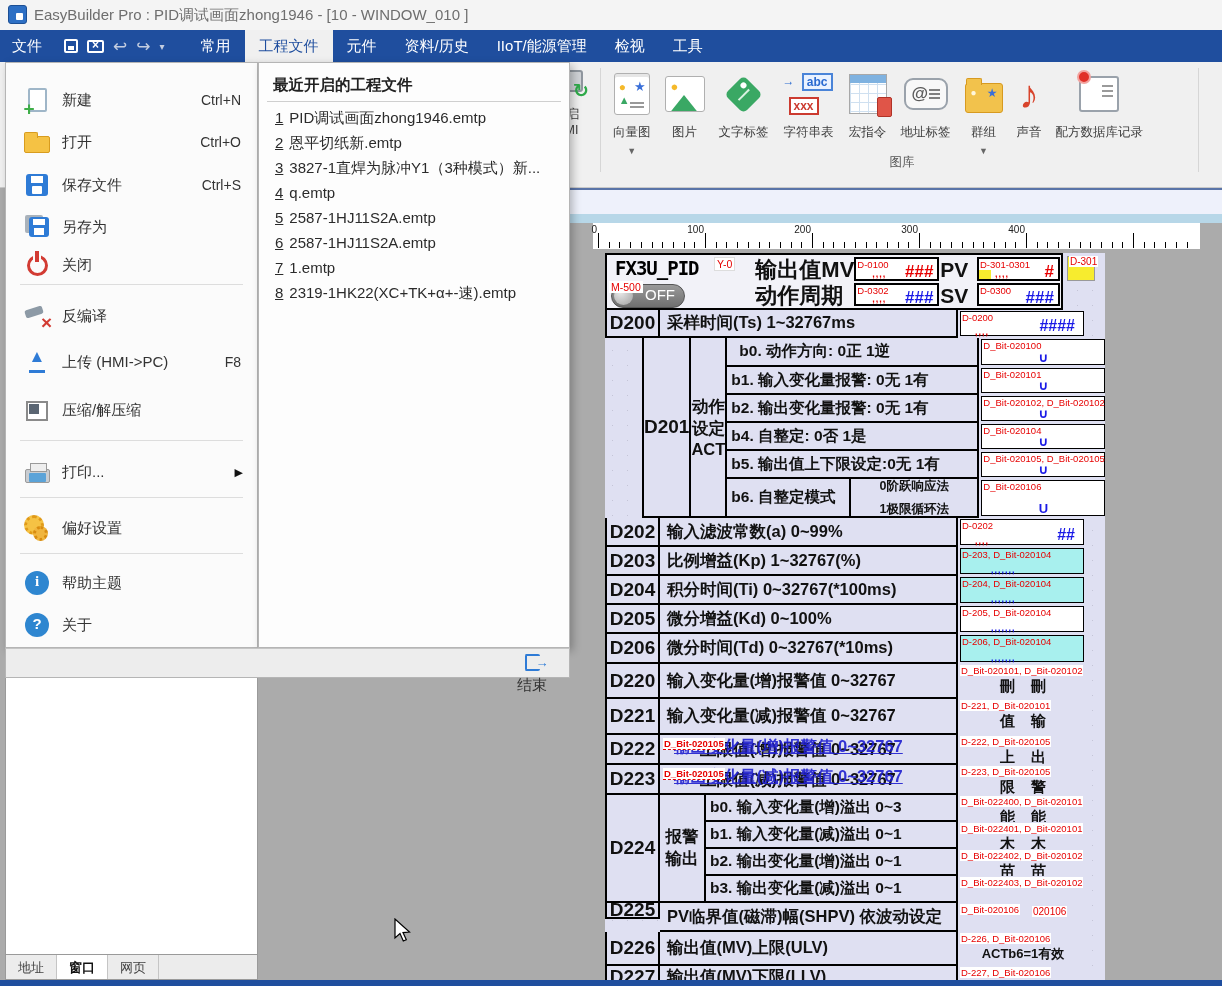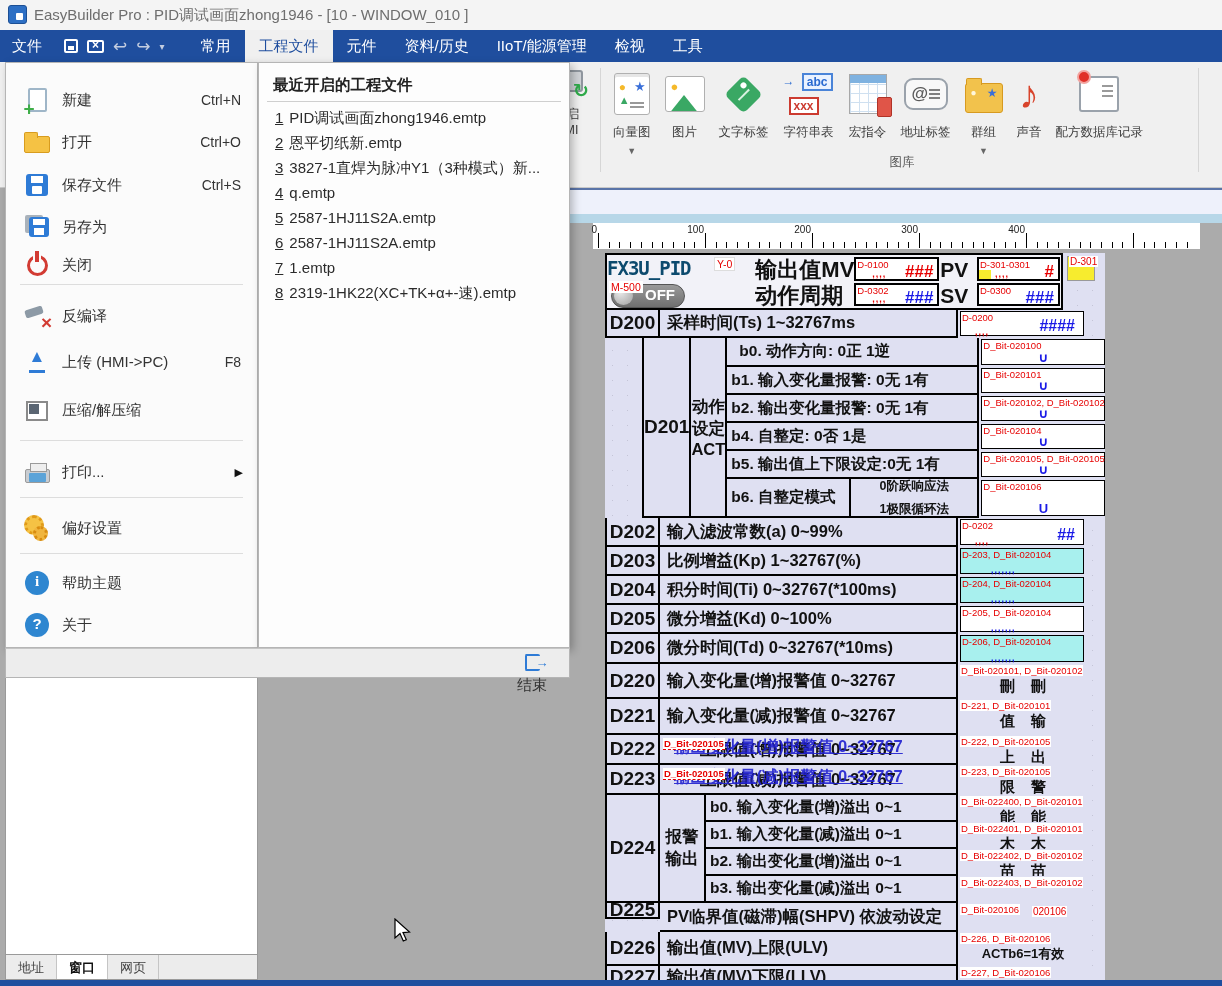--- a/index.html
+++ b/index.html
@@ -87,27 +87,27 @@
   #left-panel { position:absolute; left:5px; top:677px; width:253px; height:278px; background:#fff; border:1px solid #9a9a9a; }
   #bottom-tabs { position:absolute; left:5px; top:955px; width:253px; height:25px; background:#ececec; border:1px solid #9a9a9a; border-top:none; display:flex; }
   .btab { font-size:13px; color:#444; padding:4px 12px; border-right:1px solid #c5c5c5; }
   .btab.active { background:#fff; font-weight:bold; color:#111; }
 
   
   #hmi-window { position:absolute; left:605px; top:253px; width:500px; height:727px; overflow:hidden;
     background:#dfe0f2; background-image:radial-gradient(circle,#c4c4d6 0.8px,transparent 0.9px); background-size:15px 15px; }
   #hwin-header { position:absolute; left:0; top:0; width:458px; height:57px; border:2px solid #000; background:#f2f2f8; display:flex; }
   .hh-left { position:relative; width:150px; }
-  .fx-title { font-family:"DejaVu Sans Mono","Liberation Mono",monospace; font-weight:bold; font-size:19px; color:#0c4a6e; padding:2px 0 0 0; letter-spacing:-1px; }
+  .fx-title { font-family:"DejaVu Sans Mono","Liberation Mono",monospace; font-weight:bold; font-size:19px; color:#000000; padding:2px 0 0 8px; letter-spacing:-1px; }
   .y0chip { position:absolute; left:107px; top:2px; font-size:10.5px; color:#e60000; background:#fff; padding:0 2px; border:1px solid #ddd; }
   .m500chip { position:absolute; left:2px; top:26px; font-size:10.5px; color:#e60000; background:#fff; padding:0 2px; z-index:2; }
   .toggle-pill { position:absolute; left:4px; top:29px; width:74px; height:24px; border-radius:12px;
     background:linear-gradient(#9a9a9a,#6f6f6f); border:1px solid #555; }
   .toggle-pill .knob { position:absolute; left:2px; top:2px; width:19px; height:18px; border-radius:50%; background:radial-gradient(circle at 35% 30%,#e8e8e8,#9f9f9f); }
-  .toggle-pill .tstate { position:absolute; right:9px; top:1px; color:#fff; font-weight:bold; font-size:15px;text-align:center; }
+  .toggle-pill .tstate { position:absolute; right:9px; top:1px; color:#fff; font-weight:normal; font-size:15px;text-align:center; }
   .hh-mid { width:98px; padding-top:2px; }
   .hh-mid div { font-size:22px; font-weight:bold; color:#111; line-height:26px; white-space:nowrap; }
   .hh-boxcol { width:88px; display:flex; flex-direction:column; padding:1px 0; }
   .hh-pvsv { width:36px; padding-top:2px; }
   .hh-pvsv div { font-size:21px; font-weight:bold; line-height:26px; color:#111; }
   .hh-boxcol2 { width:86px; display:flex; flex-direction:column; padding:1px 0; }
   .hbox { position:relative; flex:1; margin:1px; background:#fff; border:2px solid #000; }
   .hbox .alabel { position:absolute; left:1px; top:0; font-size:9.5px; color:#e60000; white-space:nowrap; background:#fff; z-index:1; }
   .hbox .aval { position:absolute; right:4px; top:3px; font-weight:bold; font-size:17px; letter-spacing:0; }
   .hbox .commas { position:absolute; left:16px; bottom:0px; font-size:9px; color:#e60000; font-weight:bold; letter-spacing:1px; }
@@ -596,21 +596,21 @@
           </div>
         </div>
         <div class="trow">
           <div class="cid" style="height: 108px;">D224</div>
           <div class="cvl" style="height: 108px;">
             <div>报警</div>
             <div>输出</div>
           </div>
           <div class="subcol">
             <div class="srow">
-              <div class="sdesc" style="height: 27px;">b0. 输入变化量(增)溢出 0~1</div>
+              <div class="sdesc" style="height: 27px;">b0. 输入变化量(增)溢出 0~3</div>
               <div class="caddr" style="height: 27px;">
                 <span class="albl chip" style="left: 2px; top: 1px;">D_Bit-022400, D_Bit-020101</span>
                 <div class="aghost">能能</div>
               </div>
             </div>
             <div class="srow">
               <div class="sdesc" style="height: 27px;">b1. 输入变化量(减)溢出 0~1</div>
               <div class="caddr" style="height: 27px;">
                 <span class="albl chip" style="left: 2px; top: 1px;">D_Bit-022401, D_Bit-020101</span>
                 <div class="aghost">木木</div>

